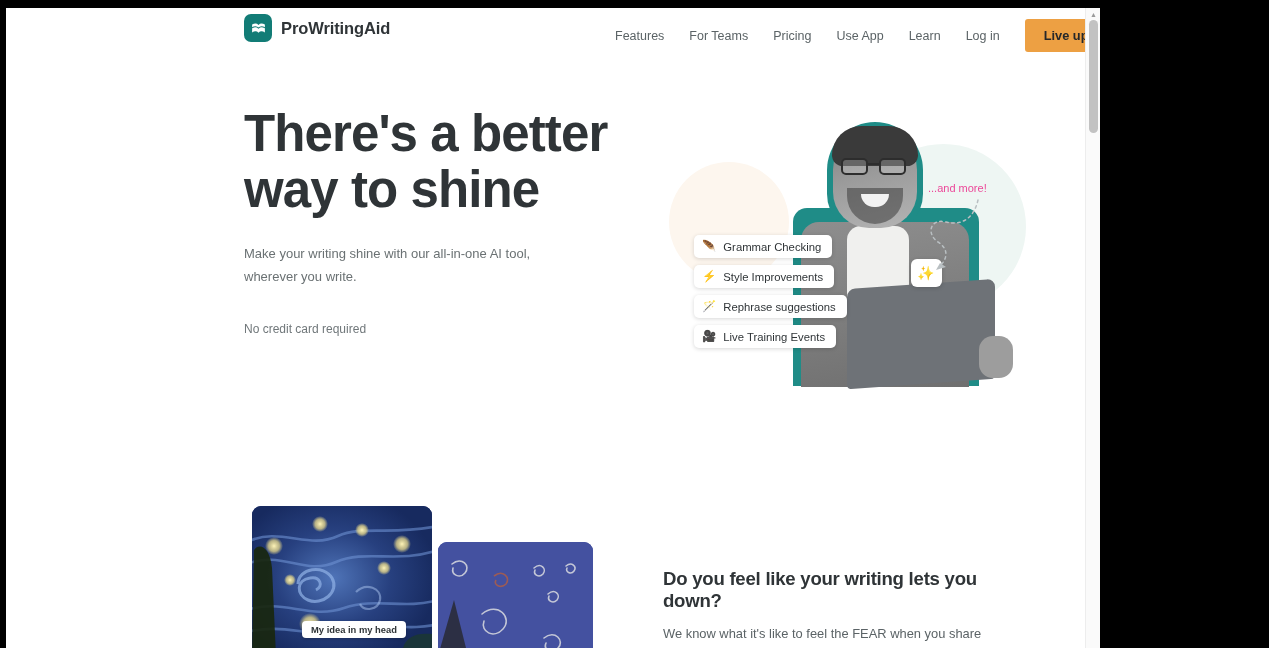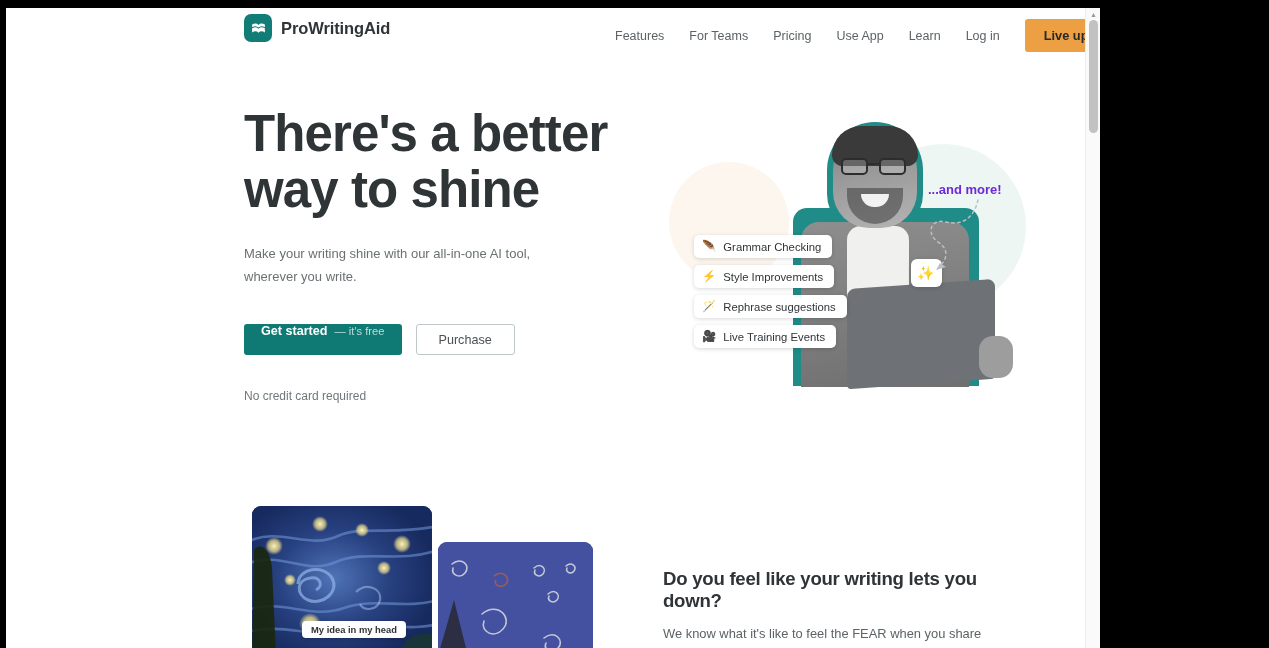--- a/index.html
+++ b/index.html
@@ -295,23 +295,23 @@
     display: flex;
     align-items: center;
     justify-content: center;
     font-size: 14px;
   }
 
   
   .and-more {
     position: absolute;
     left: 267px; top: 78px;
-    font-size: 13px;
-    font-weight: bold;
-    color: #6d28d9;
+    font-size: 11px;
+    font-weight: normal;
+    color: #ec4899;
     white-space: nowrap;
   }
   .arrow-svg {
     position: absolute;
     left: 255px; top: 92px;
   }
 
   
   .pill-stack {
     position: absolute;
@@ -457,27 +457,20 @@
           <span class="nav-link">Learn</span>
           <span class="nav-link">Log in</span>
           <button class="nav-cta">Live up</button>
         </nav>
       </div>
 
       <div id="hero-text">
         <h1 class="hero-title">There's a better way to shine</h1>
         <p class="hero-sub">Make your writing shine with our all-in-one AI tool, wherever you write.</p>
 
-        <div class="hero-buttons">
-          <button class="btn-primary">
-            <span class="bp-main">Get started</span>
-            <span class="bp-sub">— it's free</span>
-          </button>
-          <button class="btn-outline">Purchase</button>
-        </div>
 
         <div class="hero-note">No credit card required</div>
       </div>
 
       <div id="hero-art">
         <div class="blob-cream"></div>
         <div class="blob-mint"></div>
 
         <div class="teal-body"></div>
         <div class="teal-head"></div>

